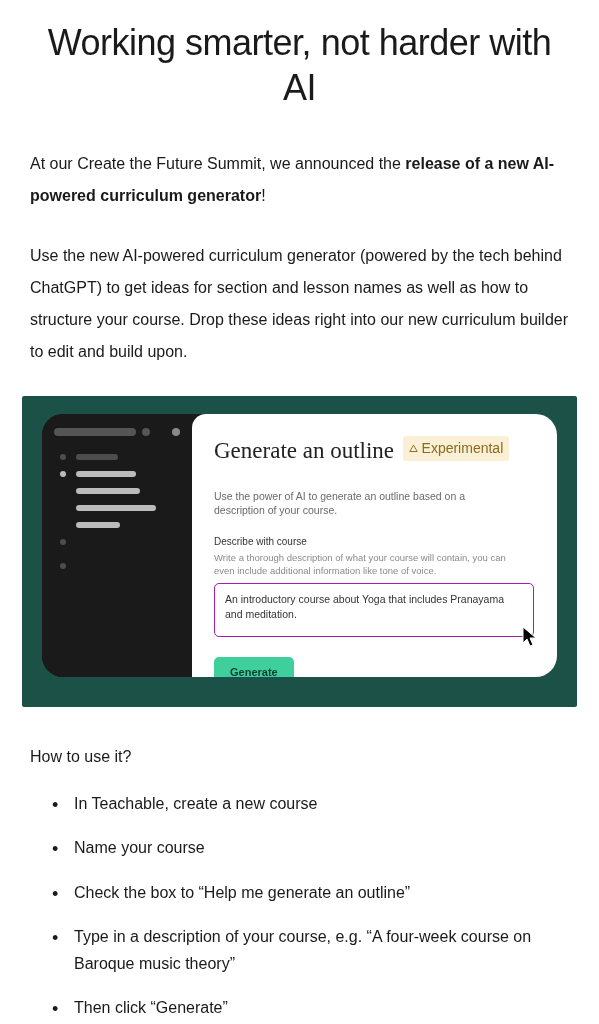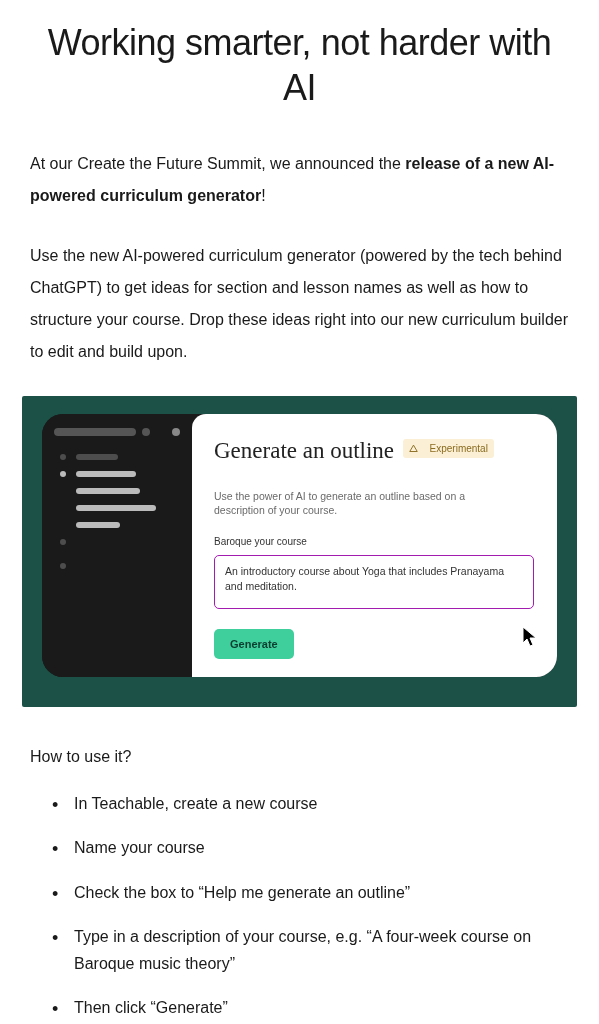--- a/index.html
+++ b/index.html
@@ -85,24 +85,24 @@
     .gen-title {
       font-family: Georgia, 'Times New Roman', serif;
       font-size: 23px;
       font-weight: 400;
       color: #222;
       display: inline;
     }
     .badge {
       display: inline-flex;
       align-items: center;
-      gap: 12px;
+      gap: 4px;
       background: #fbf0d5;
       color: #8a6b1f;
-      font-size: 10px;
+      font-size: 14px;
       font-weight: 500;
       padding: 2px 6px;
       border-radius: 3px;
       vertical-align: 5px;
       margin-left: 4px;
     }
     .badge svg{width:9px;height:9px;}
     .gen-sub {
       font-size: 10.5px;
       color: #6a6a6a;
@@ -224,21 +224,22 @@
       <div>
         <span class="gen-title">Generate an outline</span>
         <span class="badge">
           <svg viewBox="0 0 24 24" fill="none" stroke="#8a6b1f" stroke-width="2.5">
               <path d="M12 3 L22 20 L2 20 Z"></path>
             </svg>
           <span>Experimental</span>
         </span>
       </div>
       <div class="gen-sub">Use the power of AI to generate an outline based on a description of your course.</div>
-      <div class="label">Baroque your course</div>
+      <div class="label">Describe with course</div>
+      <div class="hint">Write a thorough description of what your course will contain, you can even include additional information like tone of voice.</div>
       <div class="textarea">An introductory course about Yoga that includes Pranayama and meditation.</div>
       <button class="gen-btn">Generate</button>
       <svg class="cursor" width="18" height="22" viewBox="0 0 18 22">
         <path d="M1 1 L1 17 L5 13 L8 20 L11 19 L8 12 L14 12 Z" fill="#000" stroke="#fff" stroke-width="1"></path>
       </svg>
     </div>
   </div>
 </div>
 
 <p class="howto">How to use it?</p>

